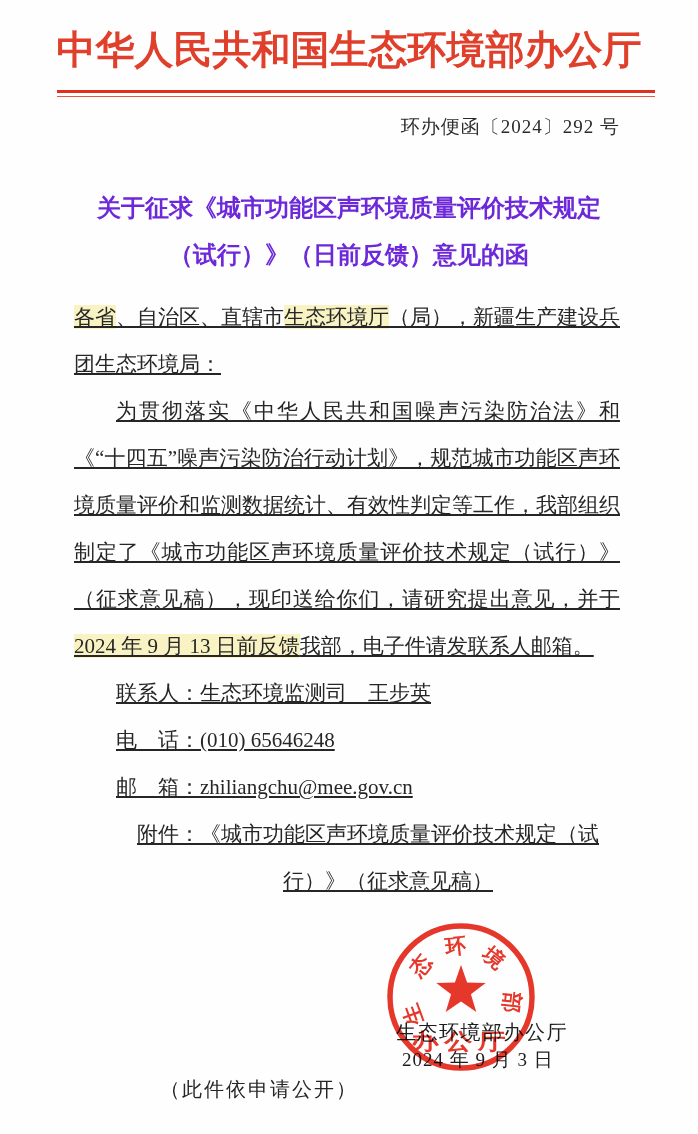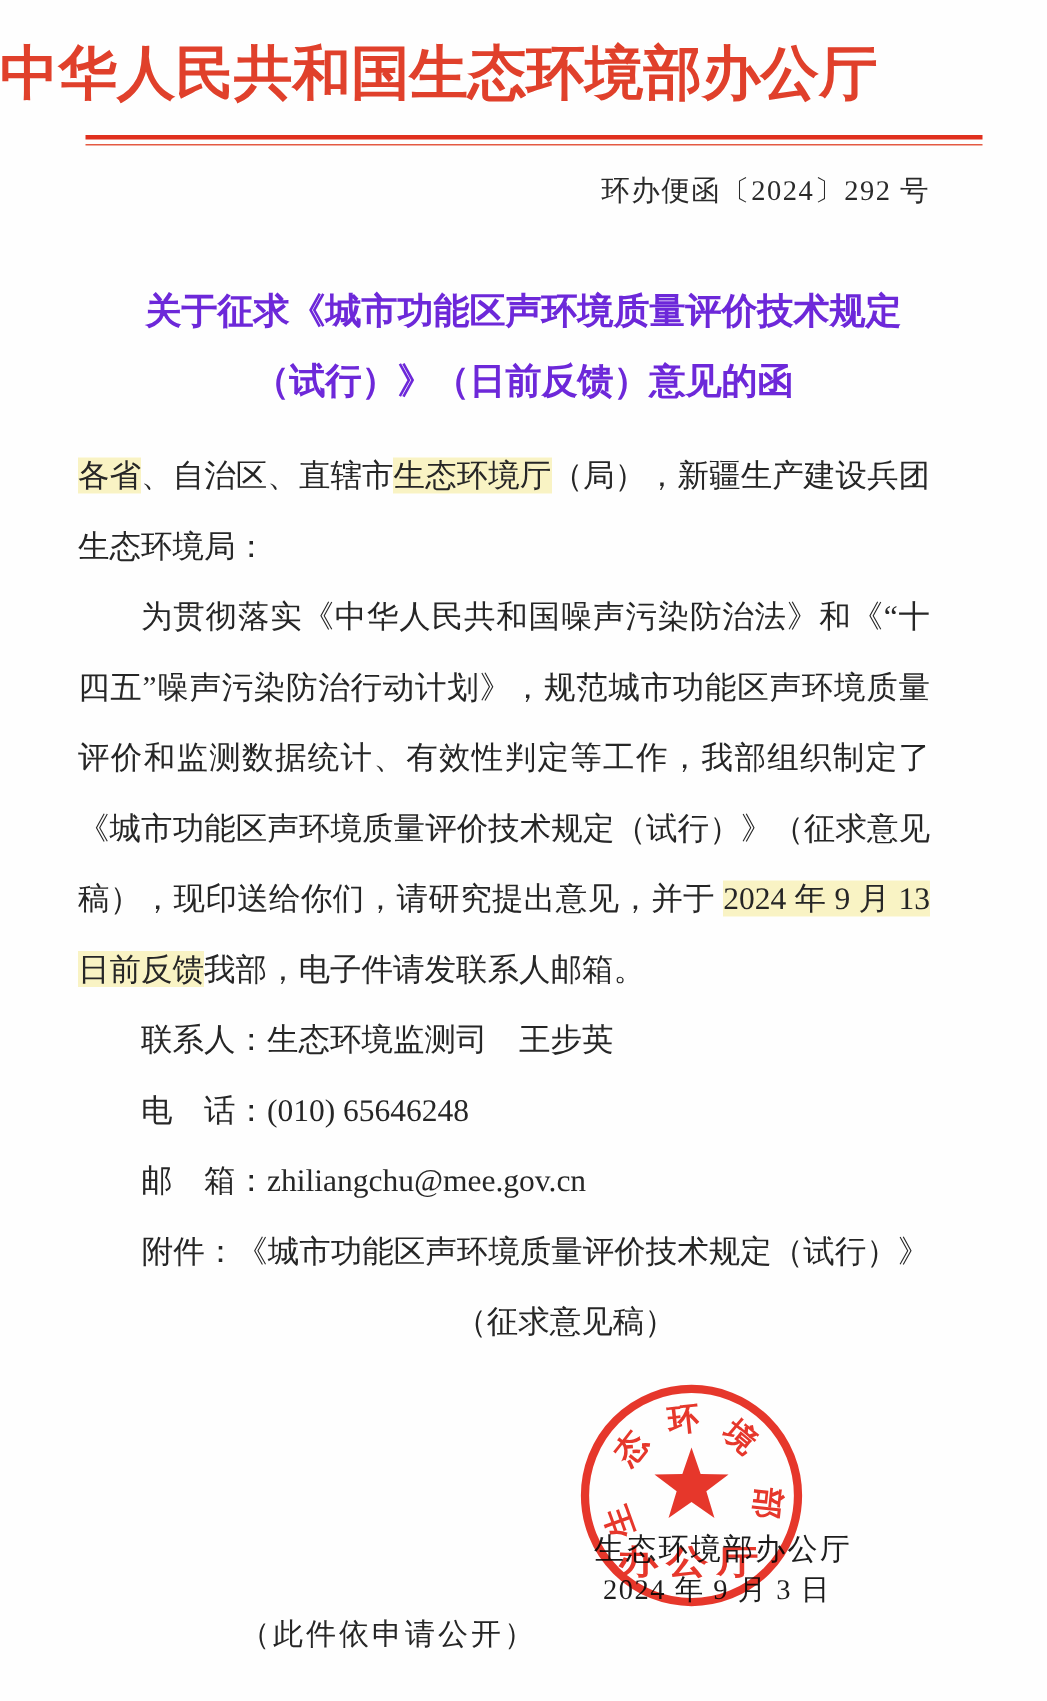--- a/index.html
+++ b/index.html
@@ -8,20 +8,21 @@
     width: 698px;
     height: 1134px;
     margin: 0 auto;
     background: #fefefe;
     overflow: hidden;
     font-family: "Liberation Serif", "DejaVu Serif", serif;
     color: #222;
   }
   .agency-title {
     margin-top: 24px;
+    text-align: center;
     font-size: 39px;
     font-weight: bold;
     color: #e0402b;
     letter-spacing: 0px;
     line-height: 52px;
     white-space: nowrap;
   }
   .red-rule {
     margin: 14px 43px 0 57px;
     height: 3px;
@@ -38,25 +39,26 @@
   }
   .letter-title {
     margin: 45px 40px 0 40px;
     text-align: center;
     font-size: 24px;
     font-weight: bold;
     color: #6d28d9;
     line-height: 47px;
   }
   .body-block {
-    margin: 15px 78px 0 52px;
+    margin: 15px 78px 0 74px;
     font-size: 21px;
     line-height: 47px;
     color: #262626;
     text-align: justify;
+    text-decoration: underline;
   }
   .body-block p { margin: 0; }
   .para-indent { text-indent: 2em; }
   .attachment {
     padding-left: 82px;
     text-indent: -40px;
     text-align: center;
   }
   .hl { background: #f9f3c4; }
   .signature-text {

